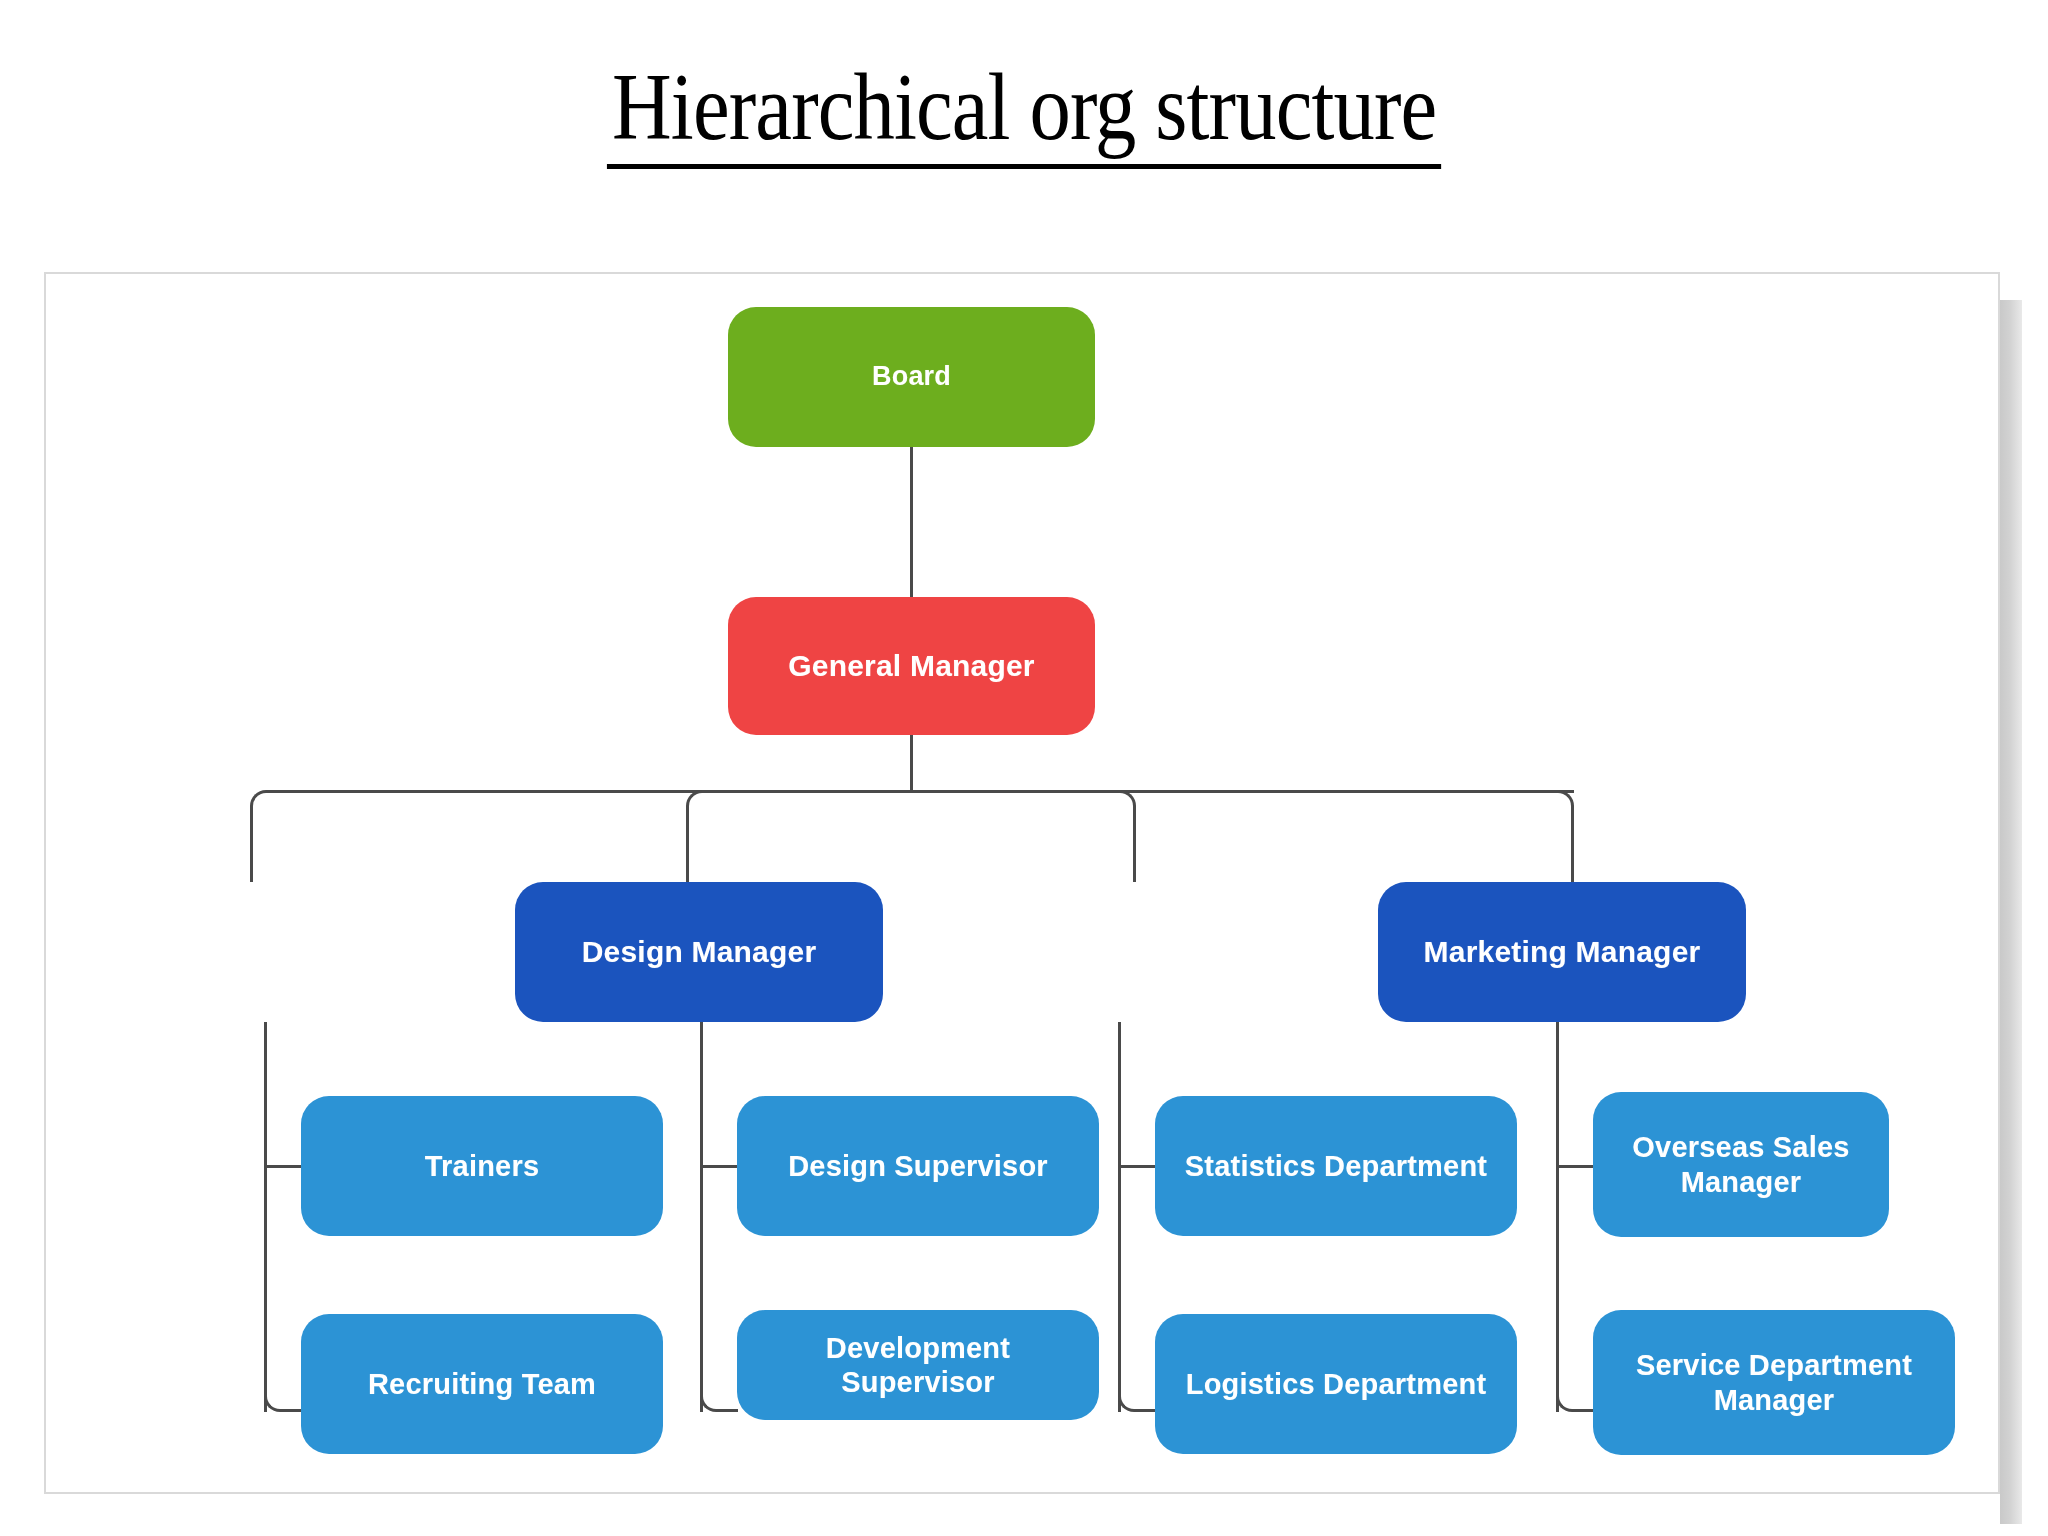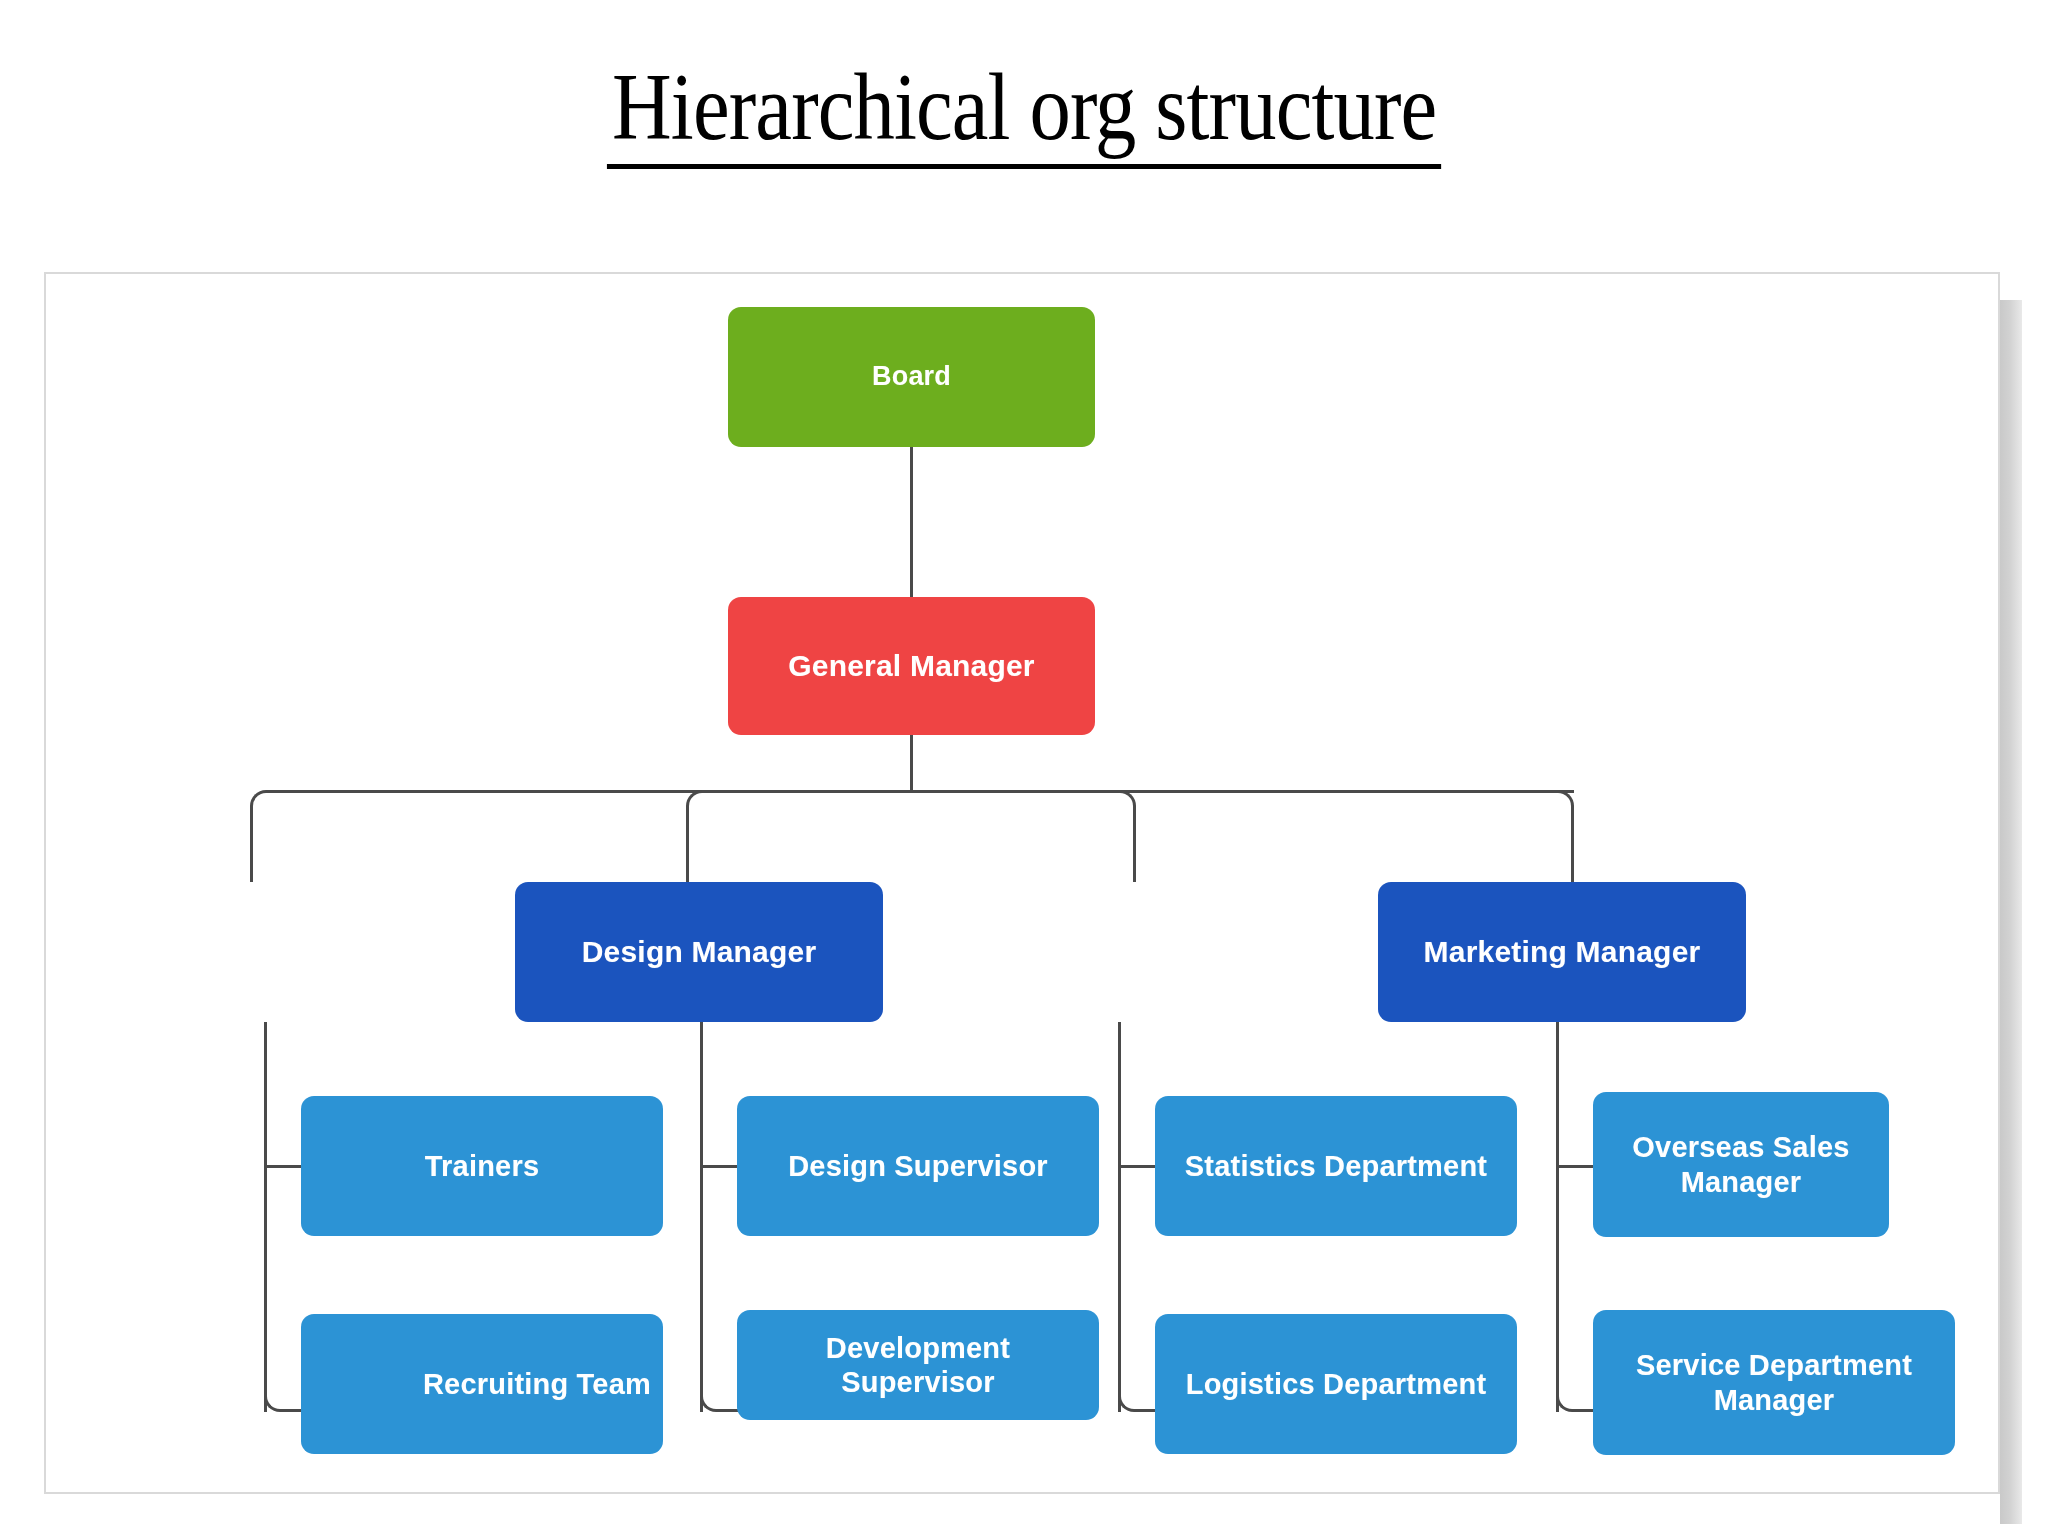--- a/index.html
+++ b/index.html
@@ -42,29 +42,29 @@
   #frame-shadow-right{
     position:absolute;
     left:2000px; top:300px;
     width:22px; height:1224px;
     background:linear-gradient(to right,#c9c9c9 0%,#d2d2d2 45%,#e9e9e9 100%);
   }
 
   
   .node{
     position:absolute;
-    border-radius:13px;
+    border-radius:28px;
     display:flex;
     align-items:center;
     justify-content:center;
     text-align:center;
     color:#ffffff;
     font-weight:bold;
     box-sizing:border-box;
-    padding:4px 12px;
+    padding:4px 24px;
     line-height:1.18;
     letter-spacing:0.2px;
     text-shadow:0 0 1px rgba(255,255,255,.25);
   }
   .node.lvl0{ background:#6DAE1E; font-size:27px; }
   .node.lvl1{ background:#ef4444; font-size:30px; }
   .node.lvl2{ background:#1B54BE; font-size:30px; }
   .node.lvl3{ background:#2C93D5; font-size:29px; }
 
   
@@ -155,21 +155,21 @@
   </div>
 
   <div class="node lvl3" style="left:1109px; top:822px; width:362px; height:140px;">
     <span>Statistics Department</span>
   </div>
 
   <div class="node lvl3" style="left:1547px; top:818px; width:296px; height:145px;">
     <span>Overseas Sales Manager</span>
   </div>
 
-  <div class="node lvl3" style="left:255px; top:1040px; width:362px; height:140px;justify-content:flex-end;">
+  <div class="node lvl3" style="left:255px; top:1040px; width:362px; height:140px;">
     <span>Recruiting Team</span>
   </div>
 
   <div class="node lvl3" style="left:691px; top:1036px; width:362px; height:110px;">
     <span>Development Supervisor</span>
   </div>
 
   <div class="node lvl3" style="left:1109px; top:1040px; width:362px; height:140px;">
     <span>Logistics Department</span>
   </div>

